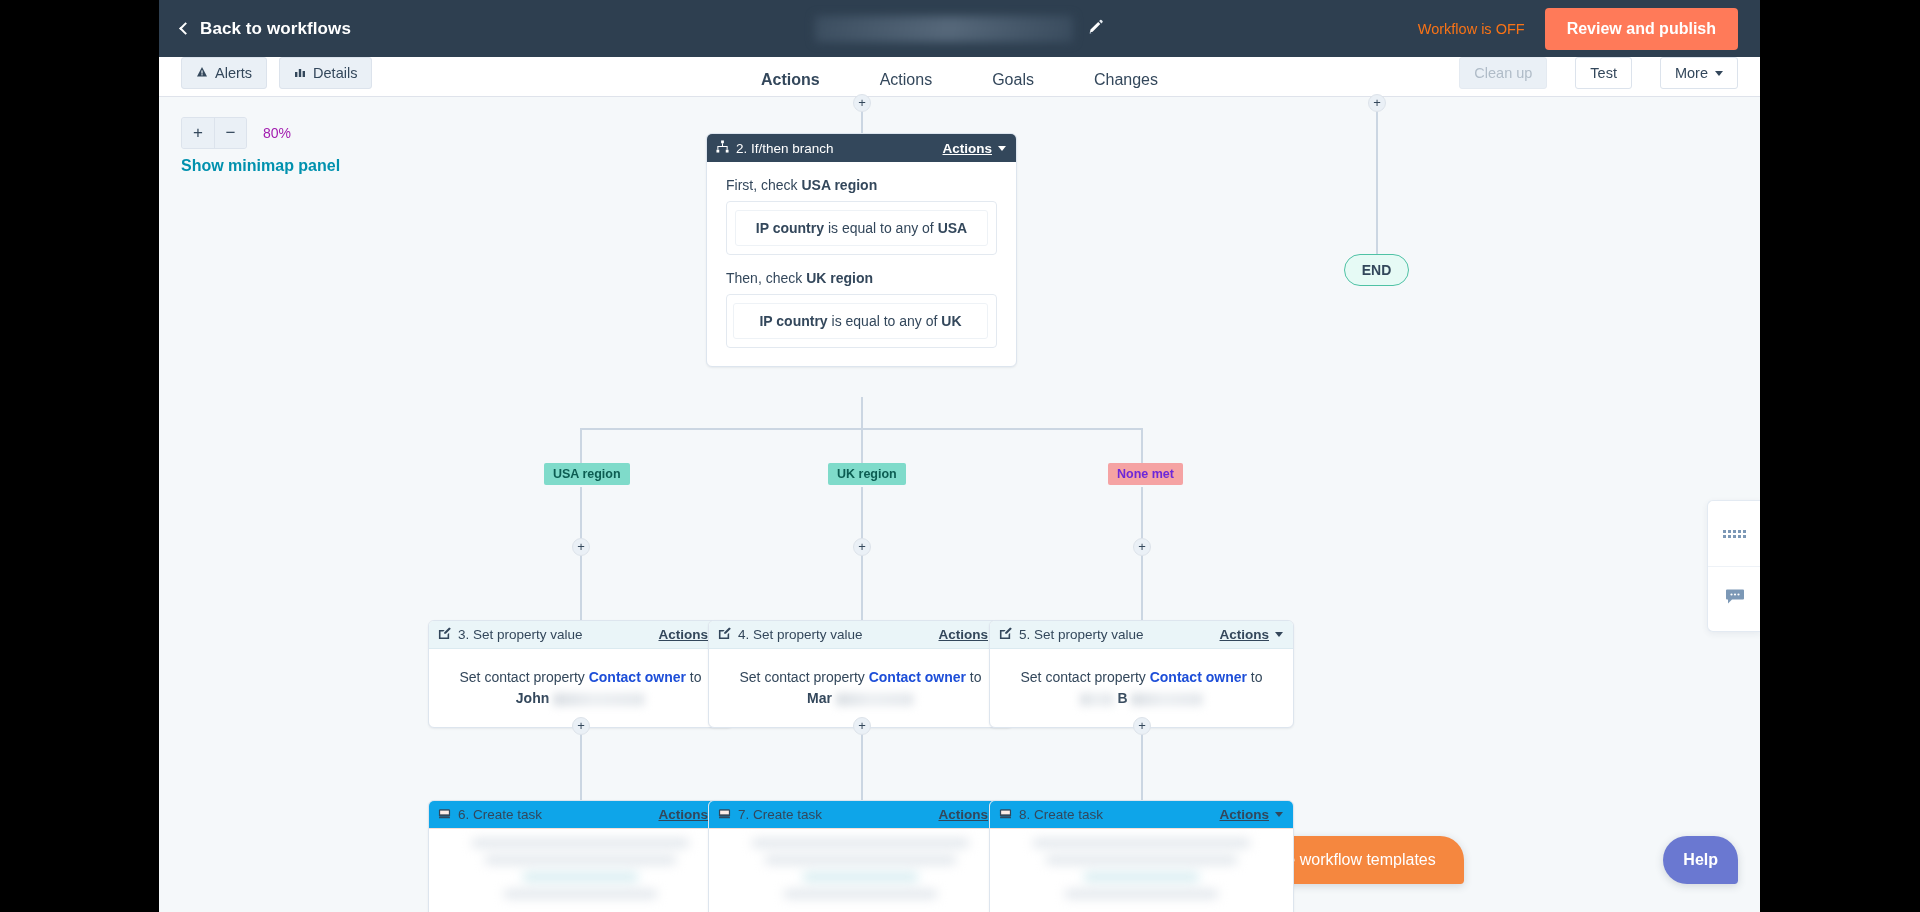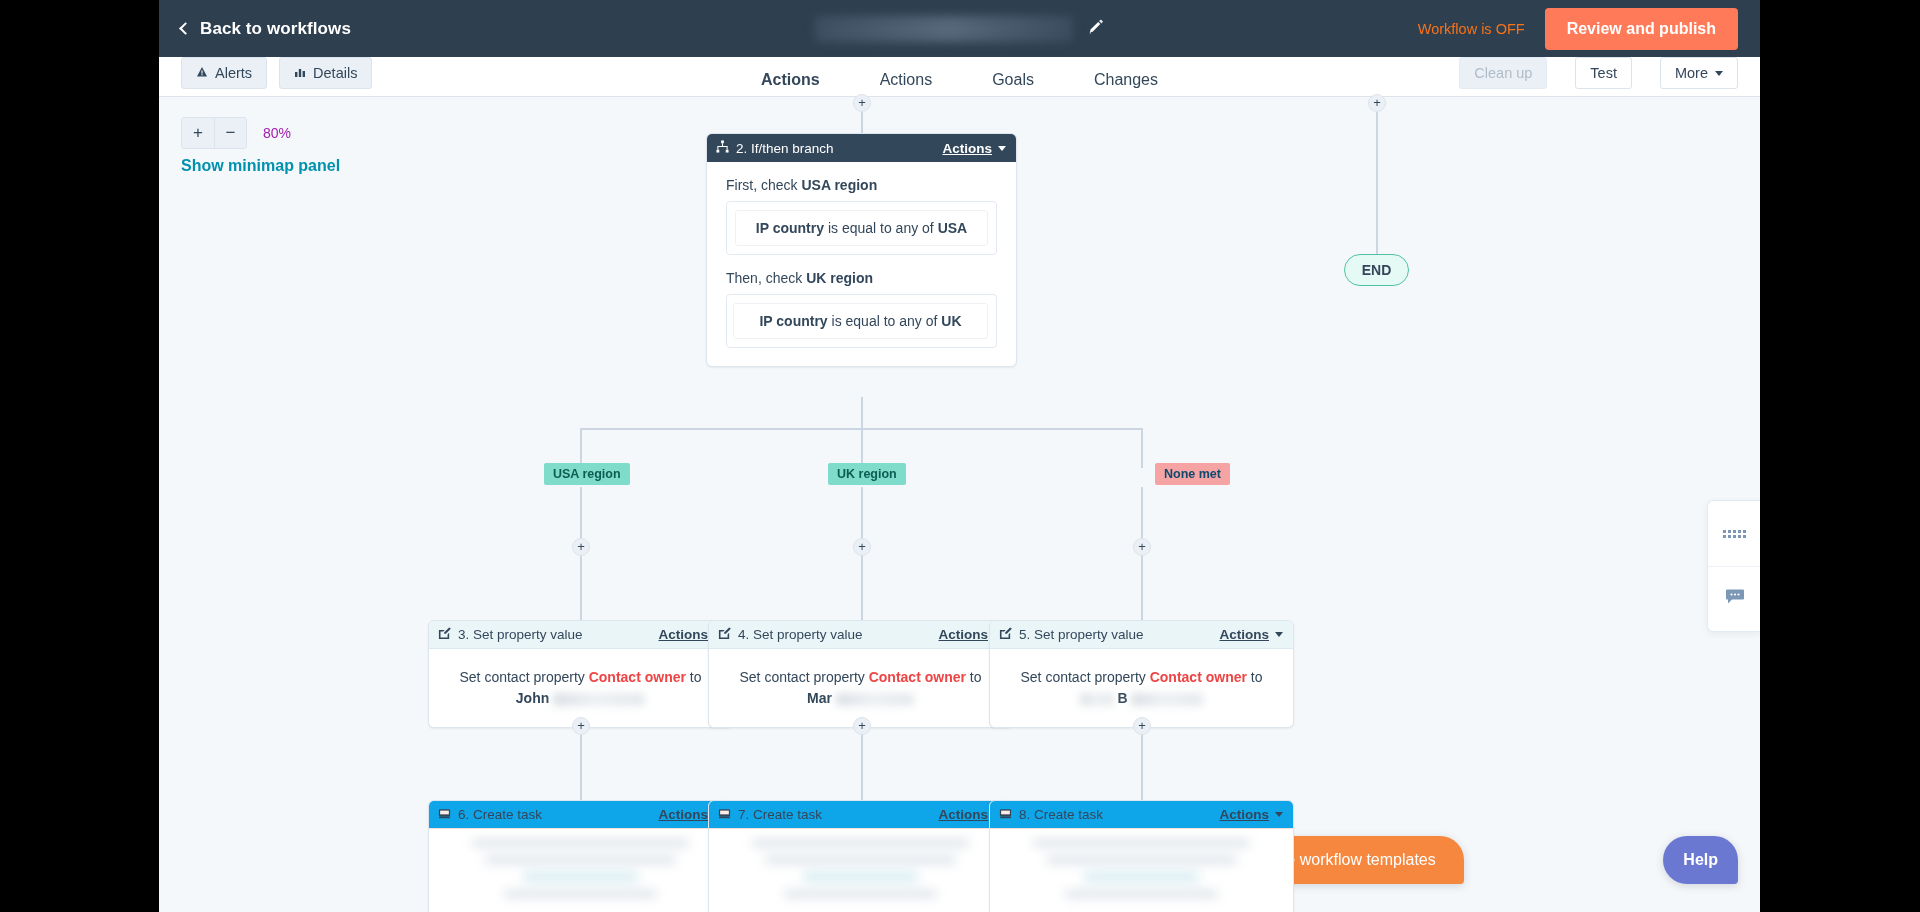--- a/index.html
+++ b/index.html
@@ -156,28 +156,28 @@
   }
   .cond-inner b { font-weight: bold; }
   .cond-outer.last { margin-bottom: 0; padding-left: 6px; }
 
   .badge {
     position: absolute; z-index: 3;
     font-size: 12.5px; font-weight: bold; padding: 4px 9px; border-radius: 2px;
     white-space: nowrap;
   }
   .badge.green { background: #7fdbca; color: #0c5d52; }
-  .badge.red { background: #f5a3a3; color: #0c4a6e; margin-left: 47px; }
+  .badge.red { background: #f5a3a3; color: #6d28d9; }
 
   .card.prop { width: 305px; height: 108px; top: 523px; }
   .card.task { width: 305px; height: 127px; top: 703px; }
 
   .prop-body { padding: 18px 22px 0; text-align: center; font-size: 14px; color: #33475b; line-height: 21px; position: relative; }
   .prop-body b { font-weight: bold; }
-  .prop-body a { color: #ef4444; font-weight: bold; text-decoration: none; }
+  .prop-body a { color: #1d4ed8; font-weight: bold; text-decoration: none; }
   .redact {
     display: inline-block; vertical-align: -3px;
     background: linear-gradient(90deg,#d9dee3,#eceff2 45%,#e4e8ec);
     filter: blur(4px); border-radius: 2px; height: 13px;
   }
   .task-body { position: relative; height: 98px; overflow: hidden; }
   .blurlines { position: absolute; inset: 0; filter: blur(5.5px); padding: 10px 24px 0; }
   .bl { height: 8px; border-radius: 3px; margin-bottom: 9px; background: #dde3e9; }
   .bl.teal { background: #cfe9ee; } .bl.w45 { width: 45%; } .bl.w60 { width: 60%; }
   .bl.w75 { width: 75%; } .bl.w85 { width: 85%; }

